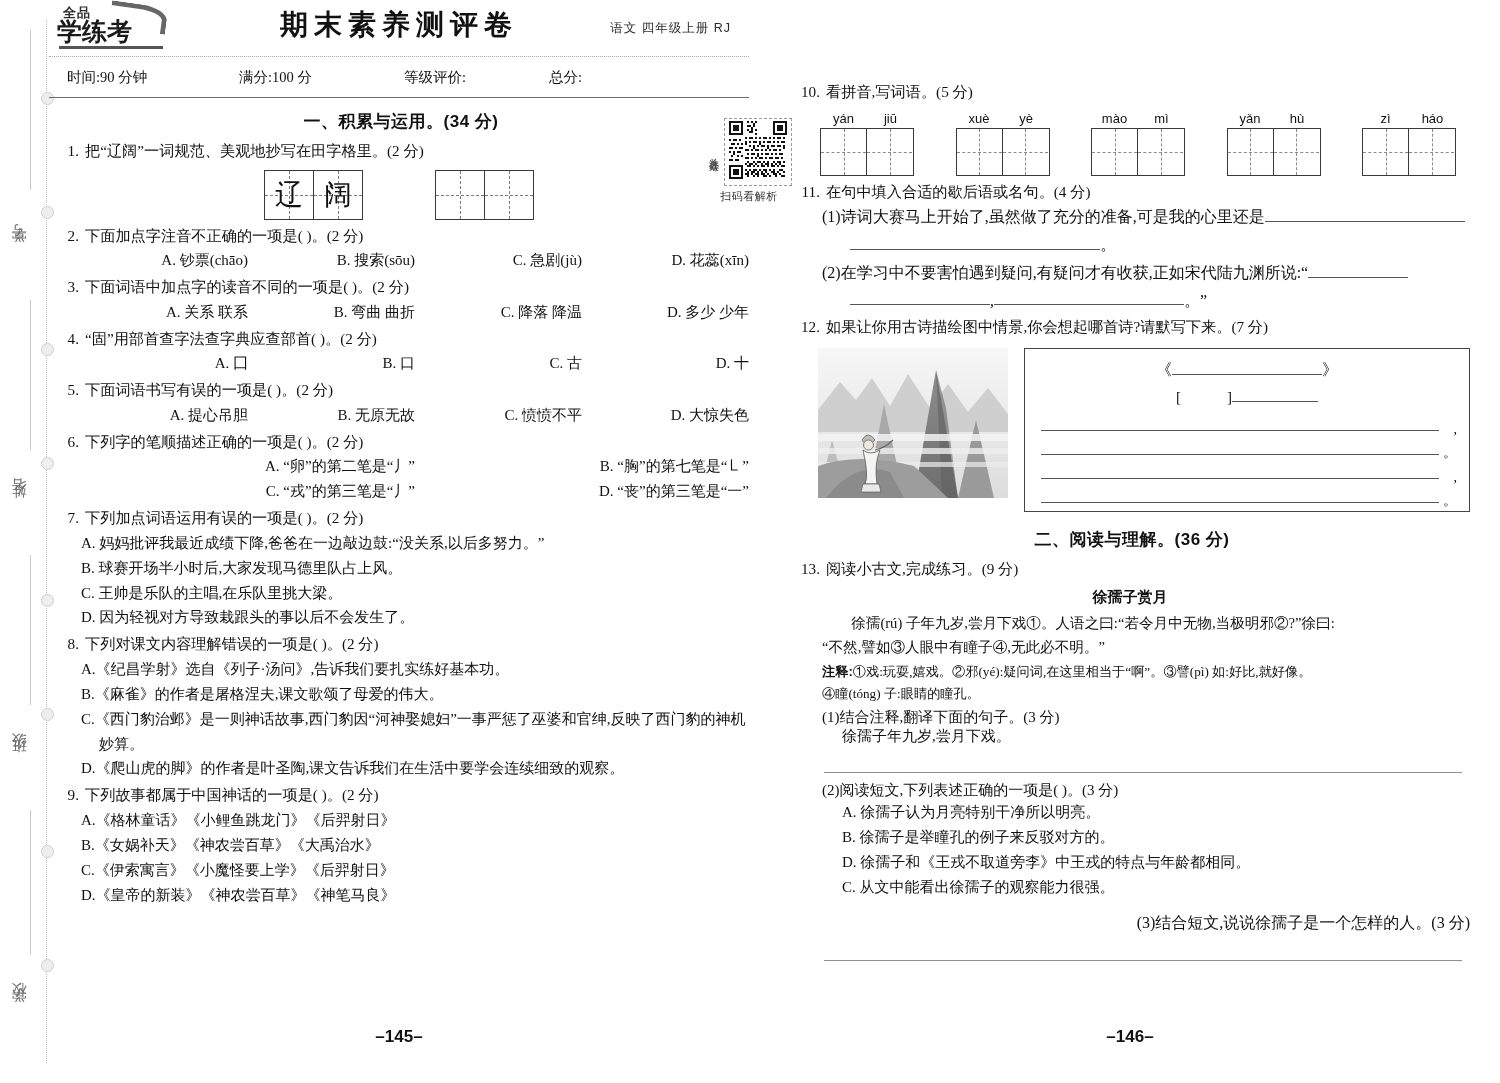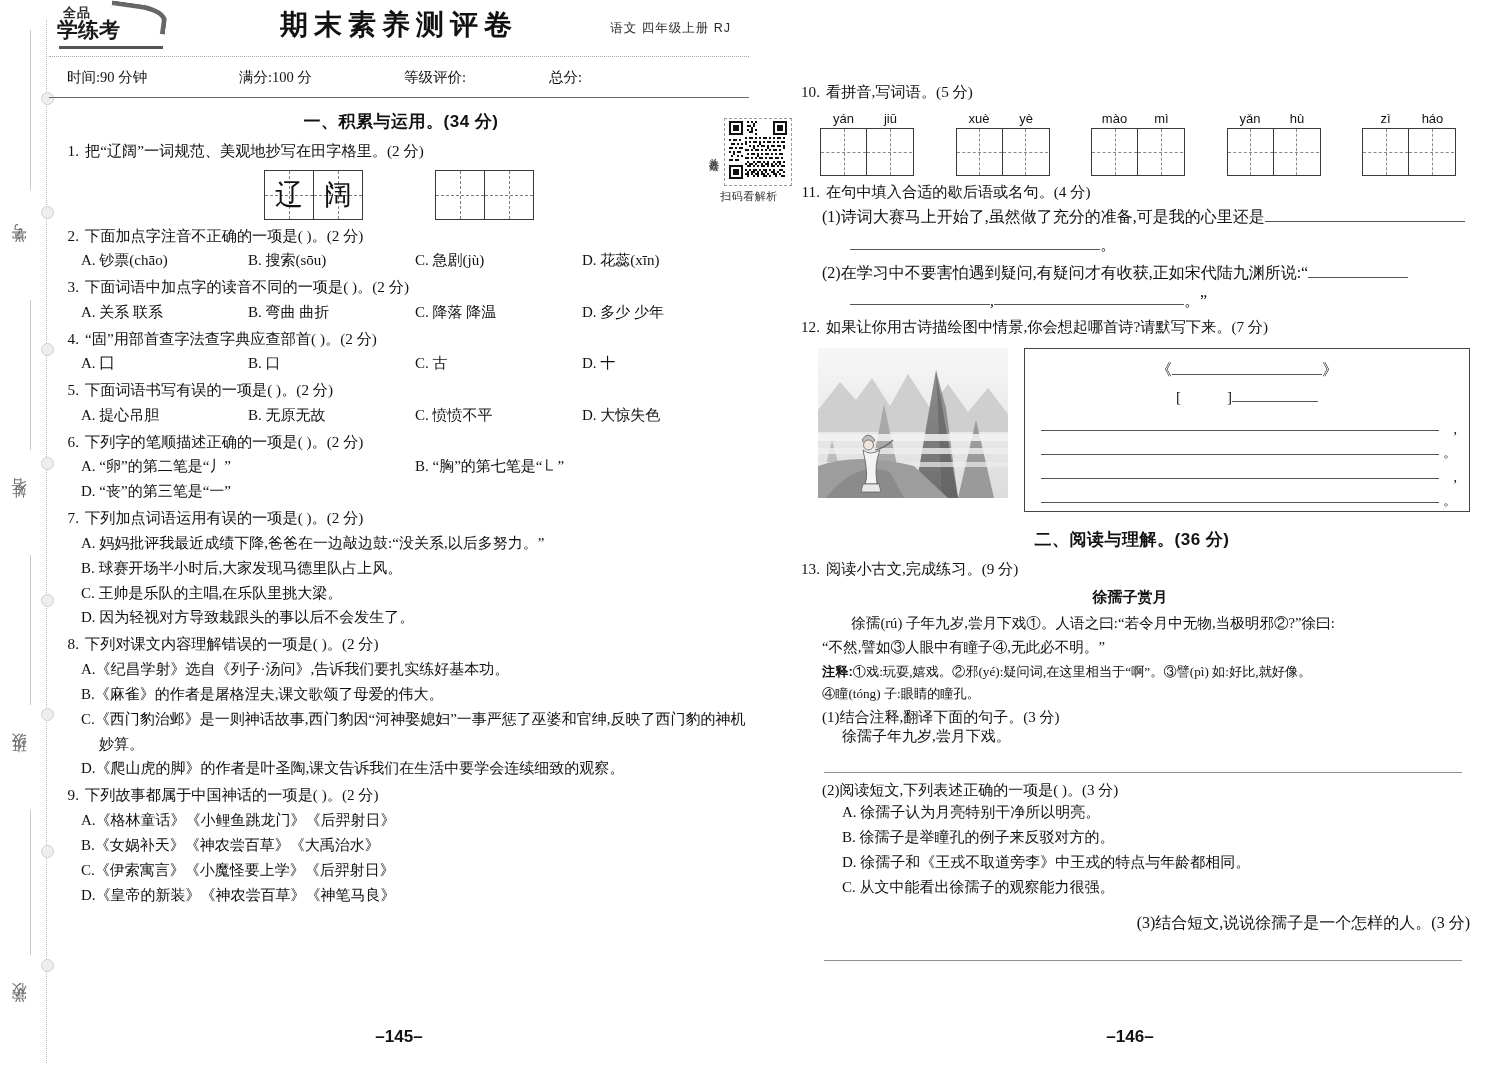--- a/index.html
+++ b/index.html
@@ -26,21 +26,21 @@
   
   .col{position:absolute;top:0;height:1083px;}
   .colL{left:49px;width:700px;}
   .colR{left:790px;width:680px;}
 
   
   .masthead{position:relative;height:52px;}
   .logo{position:absolute;left:8px;top:4px;width:110px;height:44px;}
   .logo .l1{font-family:"Liberation Sans",sans-serif;font-weight:bold;font-size:13px;
             color:#2b2b2b;letter-spacing:1px;line-height:1;position:absolute;left:6px;top:2px;}
-  .logo .l2{font-family:"Liberation Sans",sans-serif;font-weight:bold;font-size:21px;
+  .logo .l2{font-family:"Liberation Sans",sans-serif;font-weight:bold;font-size:25px;
             color:#1a1a1a;letter-spacing:0px;line-height:1;position:absolute;left:0px;top:15px;}
   .logo .swoosh{position:absolute;right:0px;top:0px;width:52px;height:22px;
                 border-top:5px solid #4d4d4d;border-right:5px solid #4d4d4d;
                 border-radius:0 50% 0 0;transform:rotate(8deg);opacity:.85;}
   .logo .bar{position:absolute;left:2px;top:42px;width:104px;height:3px;background:#555;}
   .ptitle{position:absolute;left:0;right:0;top:6px;text-align:center;
           font-family:"Liberation Serif",serif;font-weight:bold;font-size:28px;
           letter-spacing:6px;}
   .subject{position:absolute;right:18px;top:20px;font-size:12.5px;color:#2a2a2a;
            font-family:"Liberation Sans",sans-serif;letter-spacing:1px;}
@@ -59,21 +59,21 @@
   .qrbox{width:62px;height:62px;position:relative;background:#fff;
          border:1px dashed #9a9a9a;padding:2px;}
   .qrcap{font-size:11px;color:#333;margin-top:3px;letter-spacing:.5px;}
 
   
   .sechead{font-family:"Liberation Sans",sans-serif;font-weight:bold;
            font-size:17px;margin:12px 0 6px 4px;letter-spacing:.5px;text-align:center;}
   .q{position:relative;font-size:15.2px;line-height:1.62;margin:2px 0 0 4px;}
   .qnum{position:absolute;left:0;top:0;width:26px;text-align:right;}
   .qbody{margin-left:32px;}
-  .opts{display:flex;margin-left:32px;}
+  .opts{display:flex;margin-left:32px;text-align:right;}
   .opt{font-size:15px;line-height:1.66;}
   .o4 .opt{width:25%;}
   .o2 .opt{width:50%;}
   .optblk{margin-left:32px;}
   .optblk .opt{padding-left:18px;text-indent:-18px;line-height:1.66;}
 
   
   .tzrow{display:flex;justify-content:center;gap:72px;margin:6px 0 4px 0;}
   .tz{display:flex;border:1.4px solid #3a3a3a;}
   .tzc{width:48px;height:48px;position:relative;border-right:1.4px solid #3a3a3a;
@@ -296,20 +296,21 @@
 
     <div class="q">
       <span class="qnum">6.</span>
       <div class="qbody">下列字的笔顺描述正确的一项是(      )。(2 分)</div>
     </div>
     <div class="opts o2">
       <div class="opt">A.  “卵”的第二笔是“丿”</div>
       <div class="opt">B.  “胸”的第七笔是“㇄”</div>
     </div>
     <div class="opts o2">
+      <div class="opt">C.  “戎”的第三笔是“丿”</div>
       <div class="opt">D.  “丧”的第三笔是“一”</div>
     </div>
 
     <div class="q">
       <span class="qnum">7.</span>
       <div class="qbody">下列加点词语运用有误的一项是(      )。(2 分)</div>
     </div>
     <div class="optblk">
       <div class="opt">A.  妈妈批评我最近成绩下降,爸爸在一边敲边鼓:“没关系,以后多努力。”</div>
       <div class="opt">B.  球赛开场半小时后,大家发现马德里队占上风。</div>

